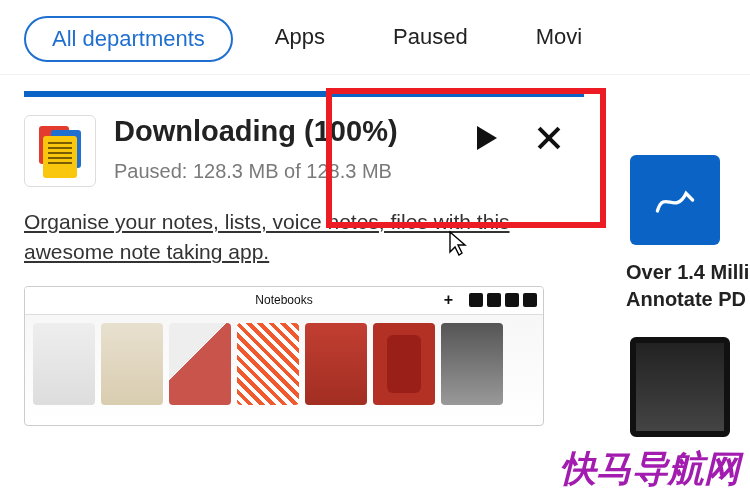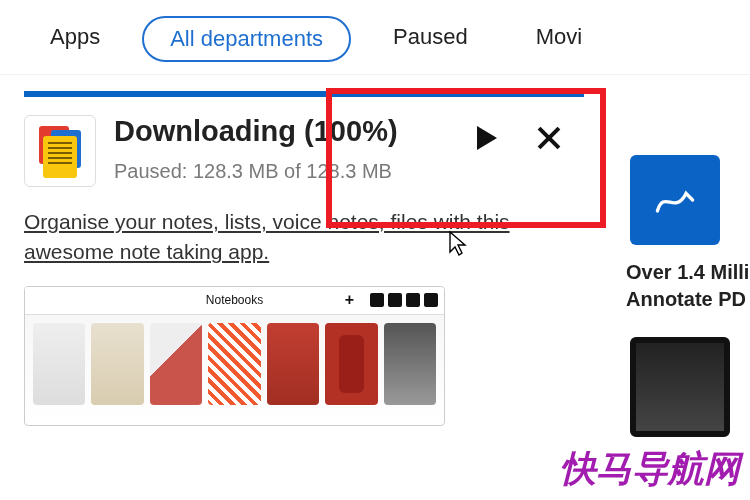--- a/index.html
+++ b/index.html
@@ -155,21 +155,21 @@
 
   .description {
     font-size: 21px;
     color: #333;
     line-height: 1.45;
     width: 540px;
     margin-bottom: 18px;
     text-decoration: underline;
   }
   .screenshot {
-    width: 421px;
+    width: 520px;
     height: 140px;
     border: 1px solid #ccc;
     border-radius: 4px;
     background: linear-gradient(#f5f5f5,#fff);
     overflow:hidden;
     position:relative;
   }
   .shot-bar {
     height: 28px;
     background:#fff;
@@ -270,22 +270,22 @@
     font-style:italic;
     color:#a21caf;
     z-index:70;
     font-family: "STHeiti","Microsoft YaHei",sans-serif;
   }
 </style>
 </head>
 <body>
 
 <div class="tabs">
+  <div class="tab active">All departments</div>
   <div class="tab">Apps</div>
-  <div class="tab active">All departments</div>
   <div class="tab">Paused</div>
   <div class="tab">Movi</div>
 </div>
 
 <div class="content">
   <div class="main-card">
     <div class="progress-bar">
       <div class="progress-fill"></div>
     </div>
 

